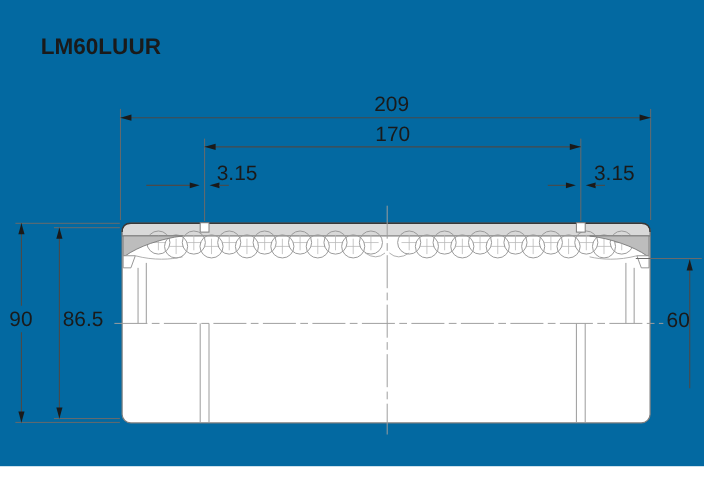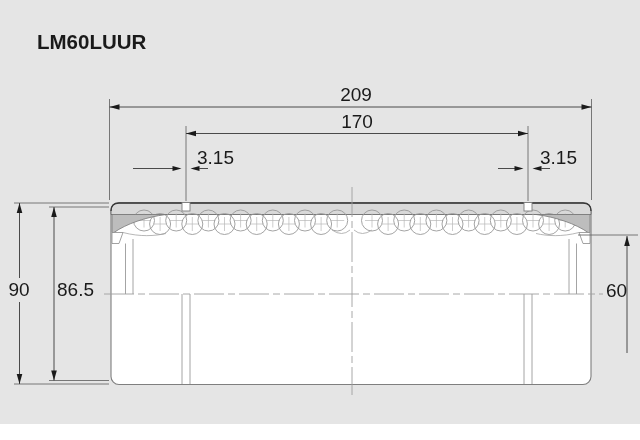--- a/index.html
+++ b/index.html
@@ -1,16 +1,16 @@
 <!DOCTYPE html>
 <html><head>
 <meta charset="utf-8">
 <style>
   html,body{margin:0;padding:0;background:#ffffff;}
-  .stage{position:relative;width:640px;height:424px;background:#e5e5e5;overflow:hidden;}
+  .stage{position:relative;width:640px;height:424px;background:#0369a1;overflow:hidden;}
   svg text{font-family:"Liberation Sans","DejaVu Sans",sans-serif;fill:#1a1a1a;}
   .title-text{font-size:20.5px;font-weight:600;}
   .dim-text{font-size:19px;}
   .dl{stroke:#4a4a4a;stroke-width:1;fill:none;}
   .ext{stroke:#6a6a6a;stroke-width:0.9;fill:none;}
   .ar{fill:#1a1a1a;stroke:none;}
   .outline{stroke:#7f7f7f;stroke-width:1.1;fill:#ffffff;}
   .band{fill:#d9d9d9;stroke:#6a6a6a;stroke-width:0.9;}
   .bandtop{stroke:#383838;stroke-width:1.3;fill:none;}
   .slot{fill:#ffffff;stroke:#7d7d7d;stroke-width:0.9;}

